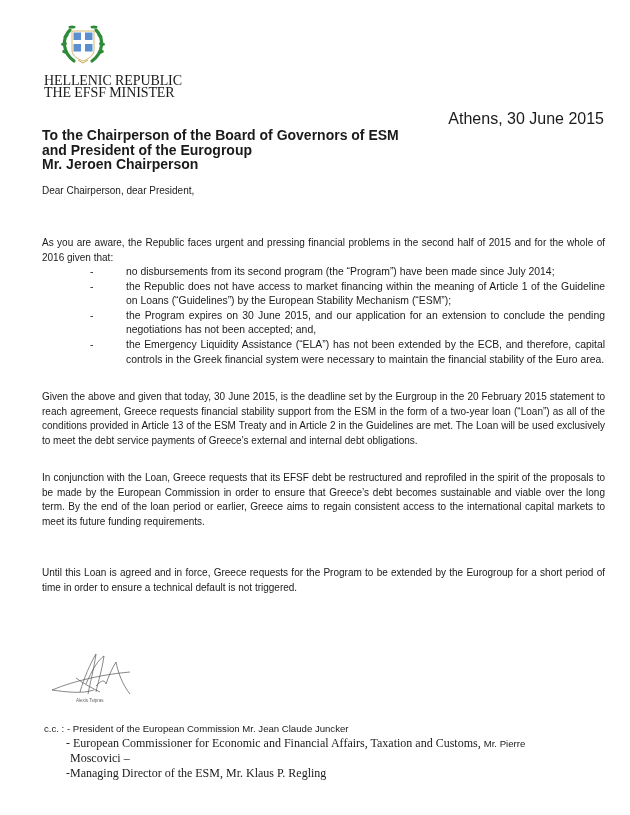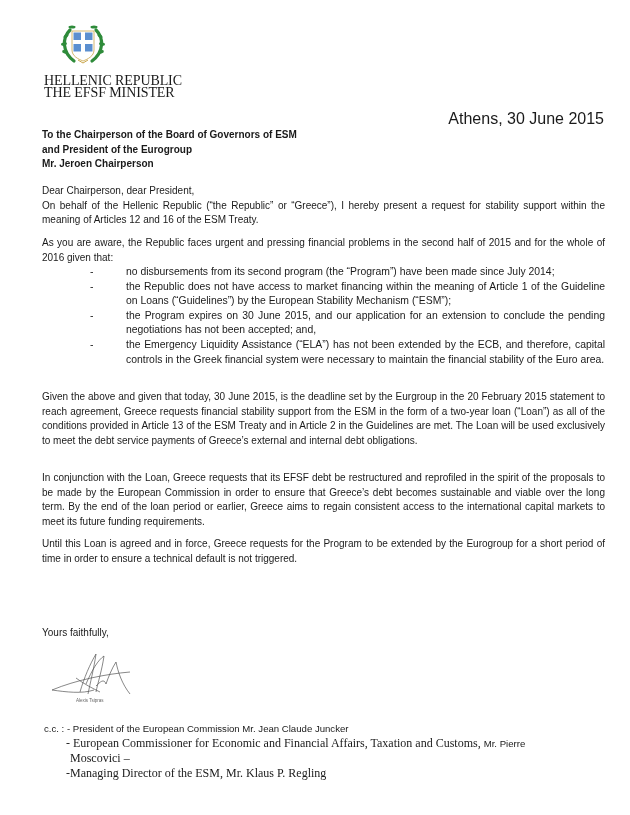--- a/index.html
+++ b/index.html
@@ -1,21 +1,21 @@
 <!DOCTYPE html>
 <html><head>
 <meta charset="utf-8">
 <style>
   html, body { margin: 0; padding: 0; background: #ffffff; }
   body { width: 630px; height: 815px; position: relative; overflow: hidden; color: #1a1a1a; font-family: "Liberation Sans", sans-serif; }
   .page { position: absolute; left: 0; top: 0; width: 630px; height: 815px; }
   .emblem { position: absolute; left: 60px; top: 22px; width: 46px; height: 44px; }
   .header-text { position: absolute; left: 44px; top: 75px; font-family: "Liberation Serif", serif; font-size: 14px; line-height: 12px; letter-spacing: -0.1px; }
   .date { position: absolute; right: 26px; top: 110px; font-size: 16px; }
-  .addressee { position: absolute; left: 42px; top: 128px; font-size: 10px; font-weight: bold; line-height: 14.5px; }
+  .addressee { position: absolute; left: 42px; top: 128px; font-size: 14px; font-weight: bold; line-height: 14.5px; }
   .body-block { position: absolute; left: 42px; width: 563px; font-size: 10px; line-height: 14.6px; text-align: justify; }
   .body-block p { margin: 0; }
   .bullets { position: absolute; left: 42px; width: 563px; font-size: 10.4px; line-height: 14.6px; }
   .bullet { display: flex; }
   .bullet .dash { width: 84px; padding-left: 48px; box-sizing: border-box; flex: 0 0 auto; }
   .bullet .txt { flex: 1; text-align: justify; }
   .signature { position: absolute; left: 46px; top: 648px; width: 90px; height: 58px; }
   .cc { position: absolute; left: 44px; top: 722px; font-size: 9.6px; line-height: 13px; }
   .cc-serif { font-family: "Liberation Serif", serif; font-size: 12px; line-height: 14.6px; }
   .cc-line2 { position: absolute; left: 66px; top: 736px; width: 520px; }
@@ -57,21 +57,20 @@
   <div class="date">Athens, 30 June 2015</div>
 
   <div class="addressee">
     <div>To the Chairperson of the Board of Governors of ESM</div>
     <div>and President of the Eurogroup</div>
     <div>Mr. Jeroen  Chairperson</div>
   </div>
 
   <div class="body-block" style="top:184px;">
     <p>Dear Chairperson, dear President,</p>
-    <p>On behalf of the Hellenic Republic (“the Republic” or “Greece”), I hereby present a request for stability support within the meaning of Articles 12 and 16 of the ESM Treaty.</p>
   </div>
 
   <div class="body-block" style="top:236px;">As you are aware, the Republic faces urgent and pressing financial problems in the second half of 2015 and for the whole of 2016 given that:</div>
 
   <div class="bullets" style="top:265px;">
     <div class="bullet">
       <span class="dash">-</span>
       <span class="txt">no disbursements from its second program (the “Program”) have been made since July 2014;</span>
     </div>
     <div class="bullet">
@@ -85,24 +84,23 @@
     <div class="bullet">
       <span class="dash">-</span>
       <span class="txt">the Emergency Liquidity Assistance (“ELA”) has not been extended by the ECB, and therefore, capital controls in the Greek financial system were necessary to maintain the financial stability of the Euro area.</span>
     </div>
   </div>
 
   <div class="body-block" style="top:390px;">Given the above and given that today, 30 June 2015, is the deadline set by the Eurgroup in the 20 February 2015 statement to reach agreement, Greece requests financial stability support from the ESM in the form of a two-year loan (“Loan”) as all of the conditions provided in Article 13 of the ESM Treaty and in Article 2 in the Guidelines are met. The Loan will be used exclusively to meet the debt service payments of Greece’s external and internal debt obligations.</div>
 
   <div class="body-block" style="top:471px;">In conjunction with the Loan, Greece requests that its EFSF debt be restructured and reprofiled in the spirit of the proposals to be made by the European Commission in order to ensure that Greece’s debt becomes sustainable and viable over the long term. By the end of the loan period or earlier, Greece aims to regain consistent access to the international capital markets to meet its future funding requirements.</div>
 
-  <div class="body-block" style="top:537px;">Until this Loan is agreed and in force, Greece requests for the Program to be extended by the Eurogroup for a short period of time in order to ensure a technical default is not triggered.</div>
+  <div class="body-block" style="top:566px;">Until this Loan is agreed and in force, Greece requests for the Program to be extended by the Eurogroup for a short period of time in order to ensure a technical default is not triggered.</div>
 
 
-  <div class="body-block" style="top:626px;"> Yours faithfully,</div>
 
   <svg class="signature" viewBox="0 0 90 58">
     <g fill="none" stroke="#555" stroke-width="0.7">
       <path d="M6 42 C30 32, 60 26, 84 24"></path>
       <path d="M6 42 C20 44, 36 46, 48 42"></path>
       <path d="M34 44 C38 30, 44 16, 50 6 C48 20, 44 36, 42 46"></path>
       <path d="M40 36 C46 22, 52 12, 58 8 C56 22, 52 34, 50 44"></path>
       <path d="M50 38 C54 34, 58 30, 60 36 C62 30, 66 20, 70 14 C72 24, 76 36, 84 46"></path>
       <path d="M30 30 C38 36, 46 40, 54 44"></path>
     </g>

